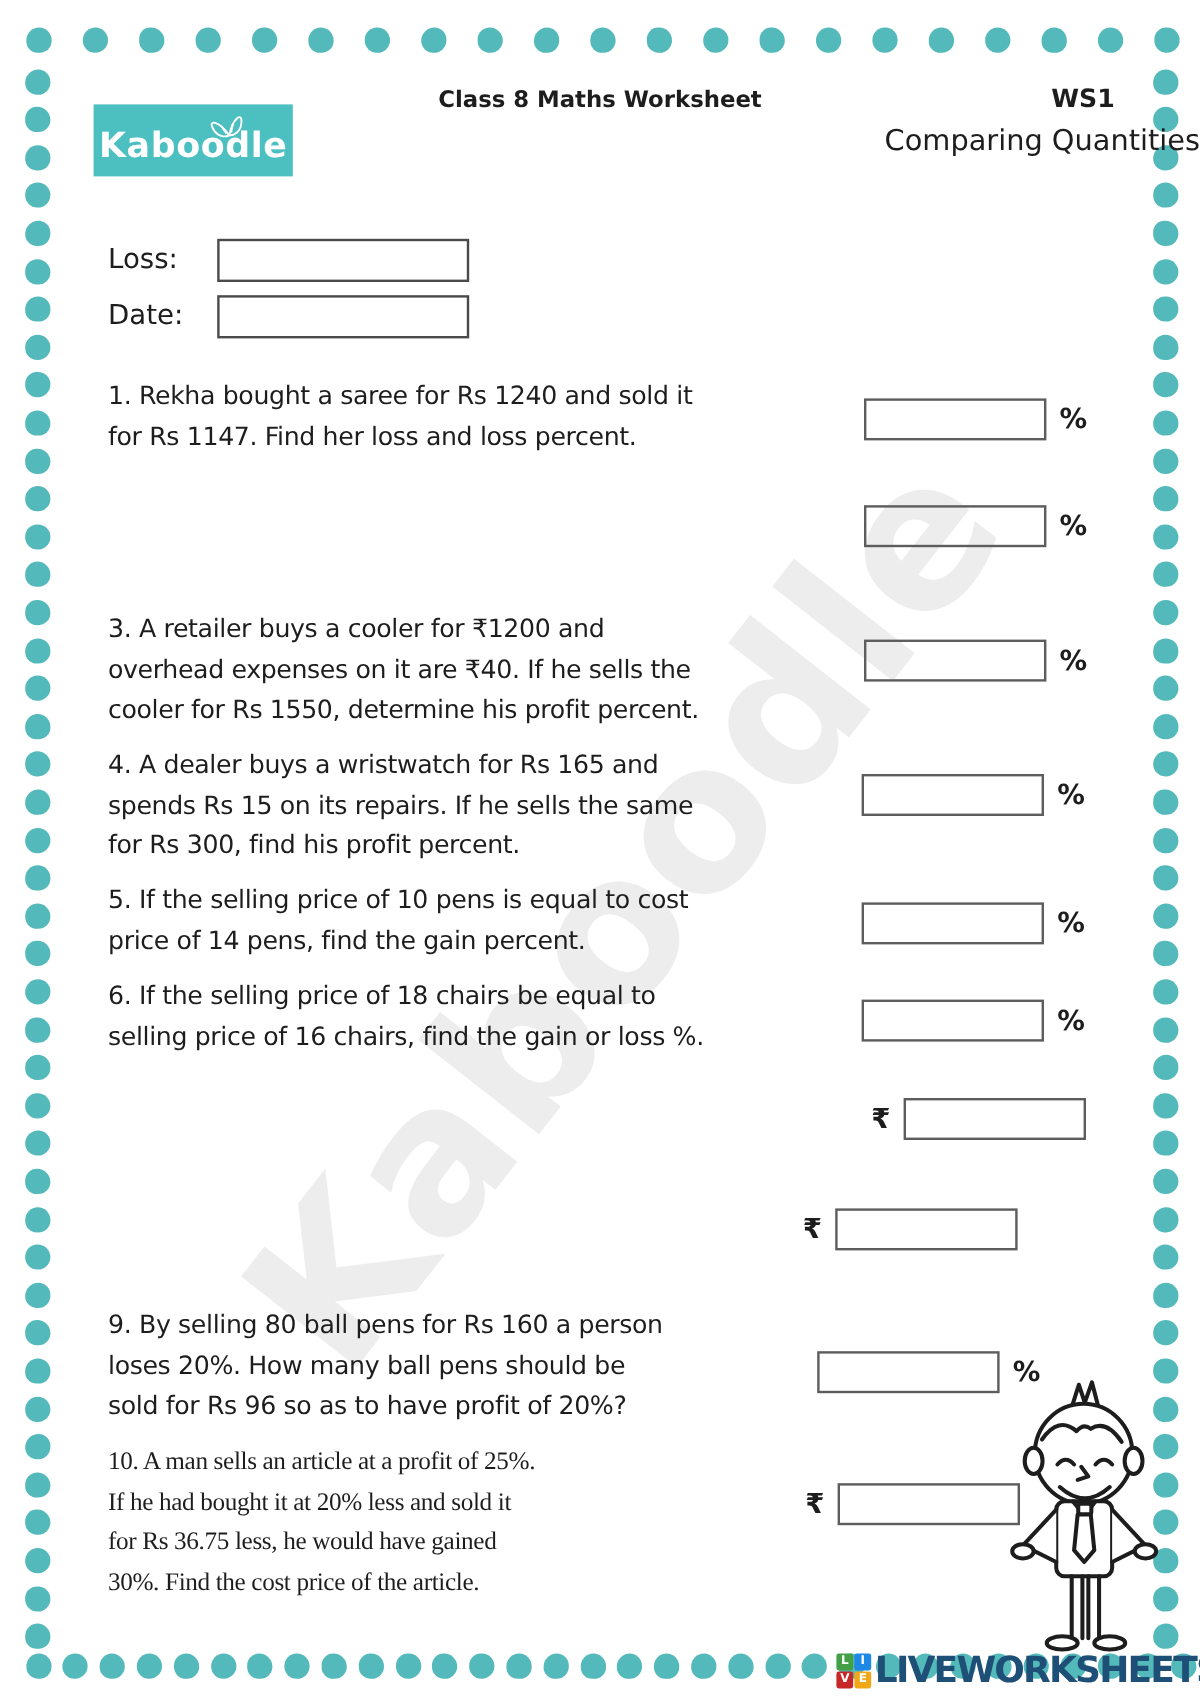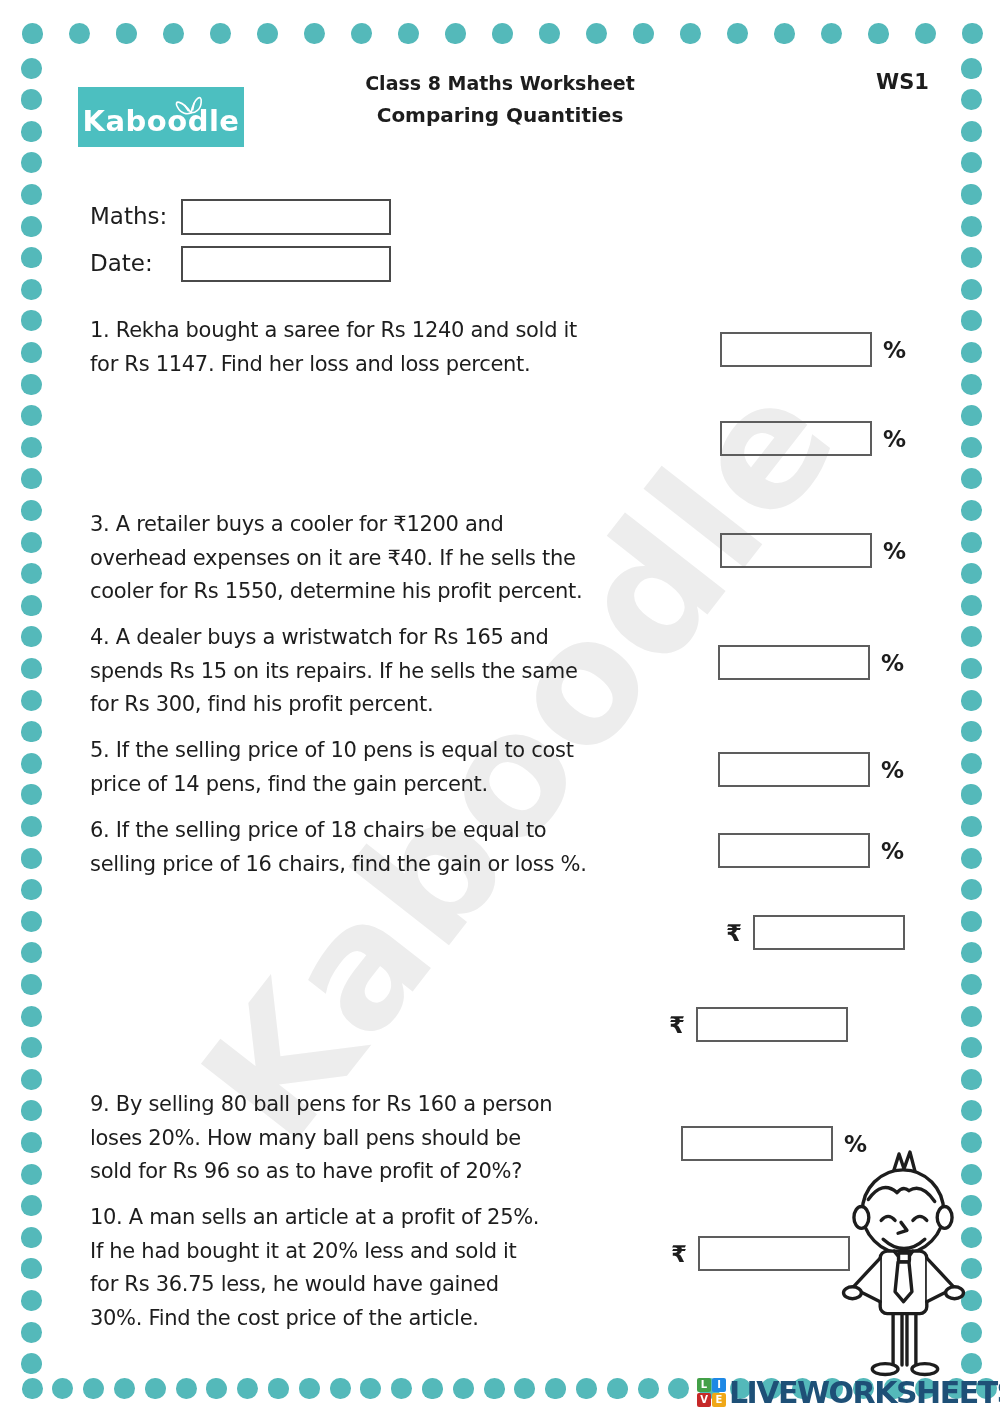--- a/index.html
+++ b/index.html
@@ -22,21 +22,21 @@
   }
   .logo {
     position:absolute; left:78px; top:87px; width:166px; height:60px;
     background:var(--teal,#4cbfc0); z-index:1;
     display:flex; align-items:center; justify-content:center;
   }
   .logo-text { color:#fff; font-size:29px; font-weight:600; letter-spacing:.5px; margin-top:8px; }
   .butterfly { position:absolute; left:94px; top:2px; }
   .hdr { position:absolute; left:0; width:1000px; text-align:center; z-index:1; }
   .hdr1 { top:72px;  font-size:19px; font-weight:600; }
-  .hdr2 { top:103px; font-size:20px; font-weight:700; }
+  .hdr2 { top:103px; font-size:24px; font-weight:400;text-align:right; }
   .hdr3 { top:144px; font-size:23px; font-weight:600; }
   .ws1  { position:absolute; left:876px; top:70px; font-size:21px; font-weight:700; z-index:1; }
   .field-label { position:absolute; left:90px; font-size:23px; font-weight:500; z-index:1; }
   .field-box {
     position:absolute; left:181px; width:206px; height:32px;
     border:2px solid #4a4a4a; background:#fff; z-index:1;
   }
   .question {
     position:absolute; left:90px; width:680px; z-index:1;
     font-size:21px; line-height:33.5px; letter-spacing:-.3px;
@@ -79,21 +79,21 @@
         <path d="M15,22 L12,15 M19,22 L22,15"></path>
       </g>
     </svg>
     <span class="logo-text">Kaboodle</span>
   </div>
 
   <div class="hdr hdr1">Class 8 Maths Worksheet</div>
   <div class="hdr hdr2">Comparing Quantities</div>
   <div class="ws1">WS1</div>
 
-  <div class="field-label" style="top:203px">Maths:</div>
+  <div class="field-label" style="top:203px">Loss:</div>
   <div class="field-box" style="top:199px"></div>
   <div class="field-label" style="top:250px">Date:</div>
   <div class="field-box" style="top:246px"></div>
 
   <svg class="boy" width="126" height="228" viewBox="0 0 126 230">
     <g fill="none" stroke="#1d1d1d" stroke-width="3.4" stroke-linecap="round" stroke-linejoin="round">
       <path d="M53,23 L59,4 L64,19 L70,2 L75,21"></path>
       <ellipse cx="63" cy="62" rx="41" ry="42" fill="#ffffff"></ellipse>
       <ellipse cx="21" cy="68" rx="7.5" ry="11" fill="#ffffff"></ellipse>
       <ellipse cx="105" cy="68" rx="7.5" ry="11" fill="#ffffff"></ellipse>
@@ -169,21 +169,21 @@
       <span class="asym">₹</span>
       <div class="abox"></div>
     </div>
     <div class="question" style="top: 1088px;">9. By selling 80 ball pens for Rs 160 a person
 loses 20%. How many ball pens should be
 sold for Rs 96 so as to have profit of 20%?</div>
     <div class="answer" style="left: 681px; top: 1126px;">
       <div class="abox"></div>
       <span class="asym">%</span>
     </div>
-    <div class="question" style="top: 1201px;">10. A man sells an article at a profit of 25%.
+    <div class="question" style="top: 1201px; font-family: Liberation Serif, serif;">10. A man sells an article at a profit of 25%.
 If he had bought it at 20% less and sold it
 for Rs 36.75 less, he would have gained
 30%. Find the cost price of the article.</div>
     <div class="answer" style="left: 671px; top: 1236px;">
       <span class="asym">₹</span>
       <div class="abox"></div>
     </div>
     <div class="dot" style="left: 21.5px; top: 22.5px; border-radius: 54% 53% 50% 48%;"></div>
     <div class="dot" style="left: 68.5px; top: 22.5px; border-radius: 50% 50% 50% 48%;"></div>
     <div class="dot" style="left: 115.5px; top: 22.5px; border-radius: 46% 55% 50% 48%;"></div>

